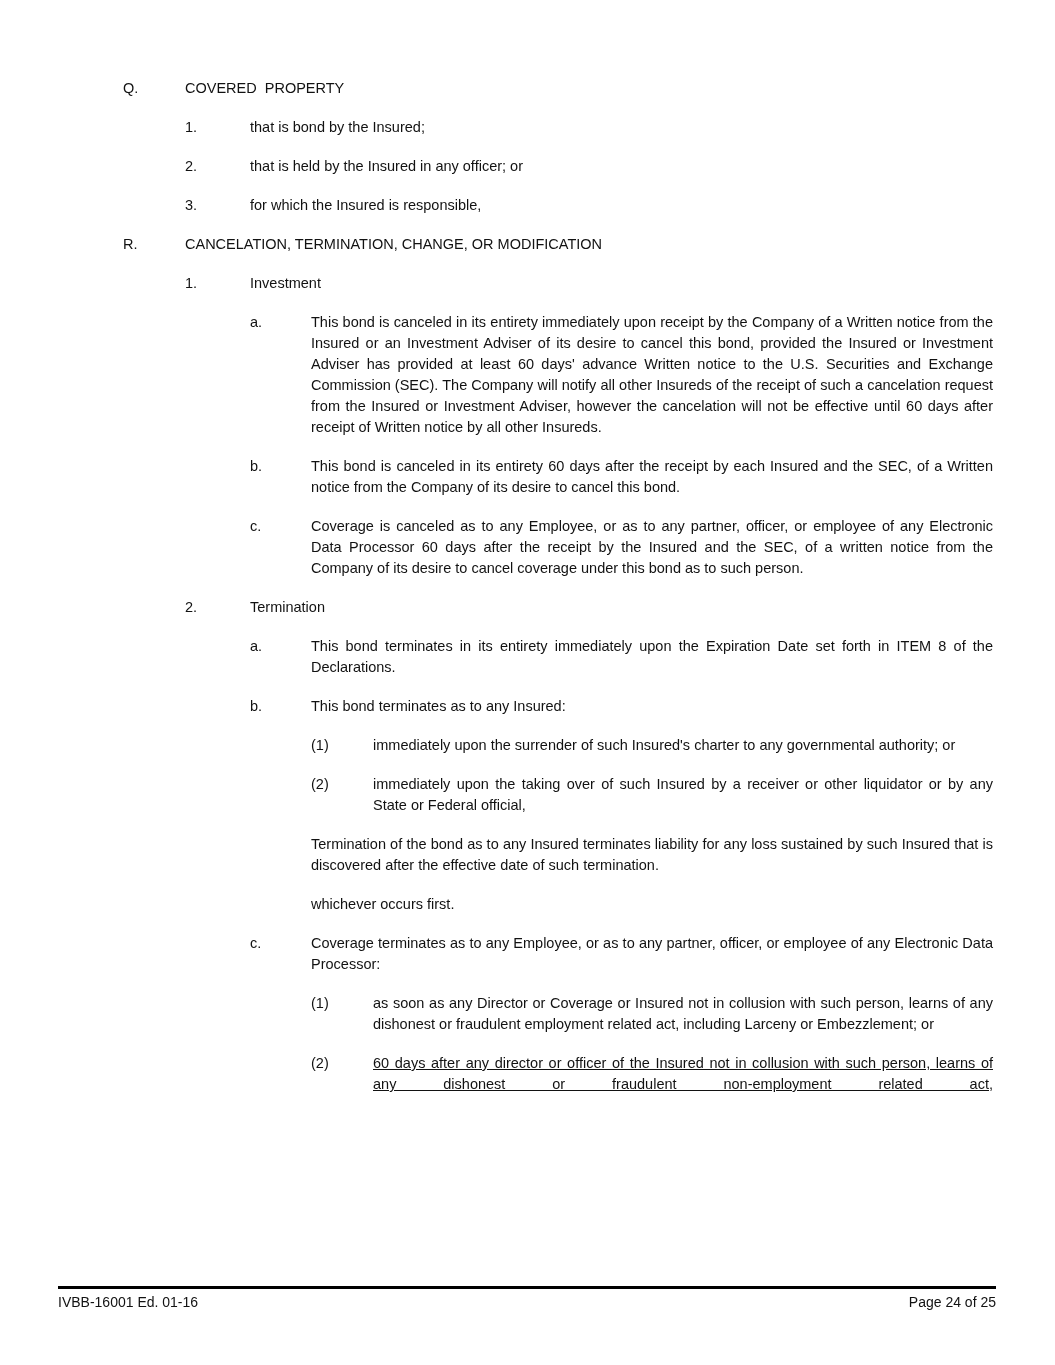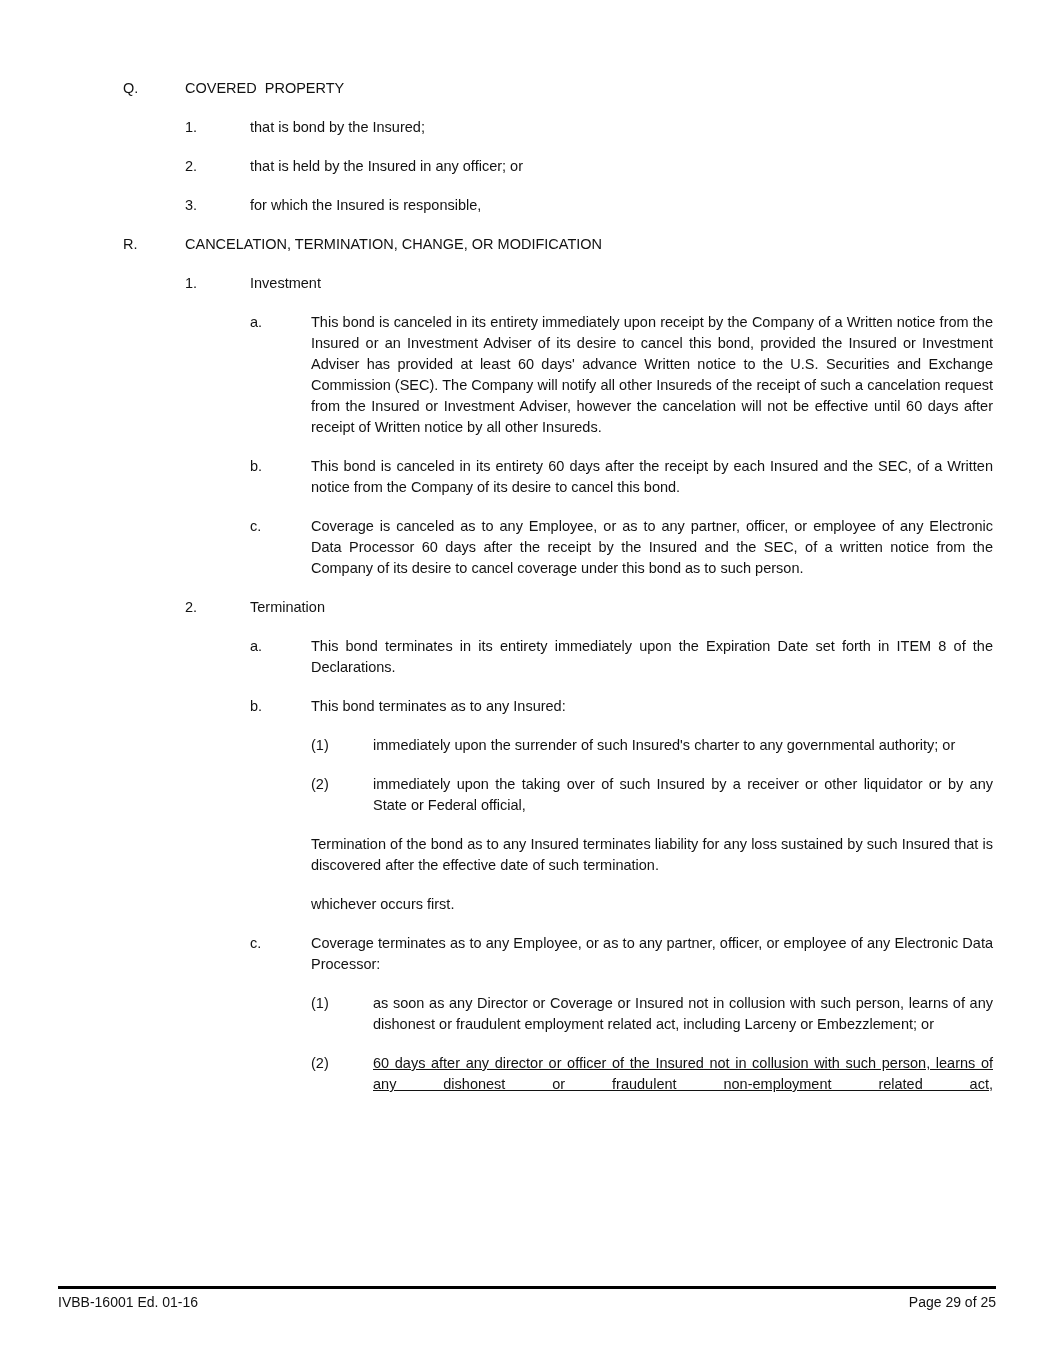--- a/index.html
+++ b/index.html
@@ -118,17 +118,17 @@
   </div>
   <div class="row l3">
     <div class="lbl">(2)</div>
     <div class="txt justify-last">60 days after any director or officer of the Insured not in collusion with such person, learns of any dishonest or fraudulent non-employment related act,</div>
   </div>
 
   <div class="footer">
     <div class="footer-rule"></div>
     <div class="footer-line1">
       <span>IVBB-16001 Ed. 01-16</span>
-      <span>Page 29 of 25</span>
+      <span>Page 24 of 25</span>
     </div>
   </div>
 
 </div>
 
 </body></html>

